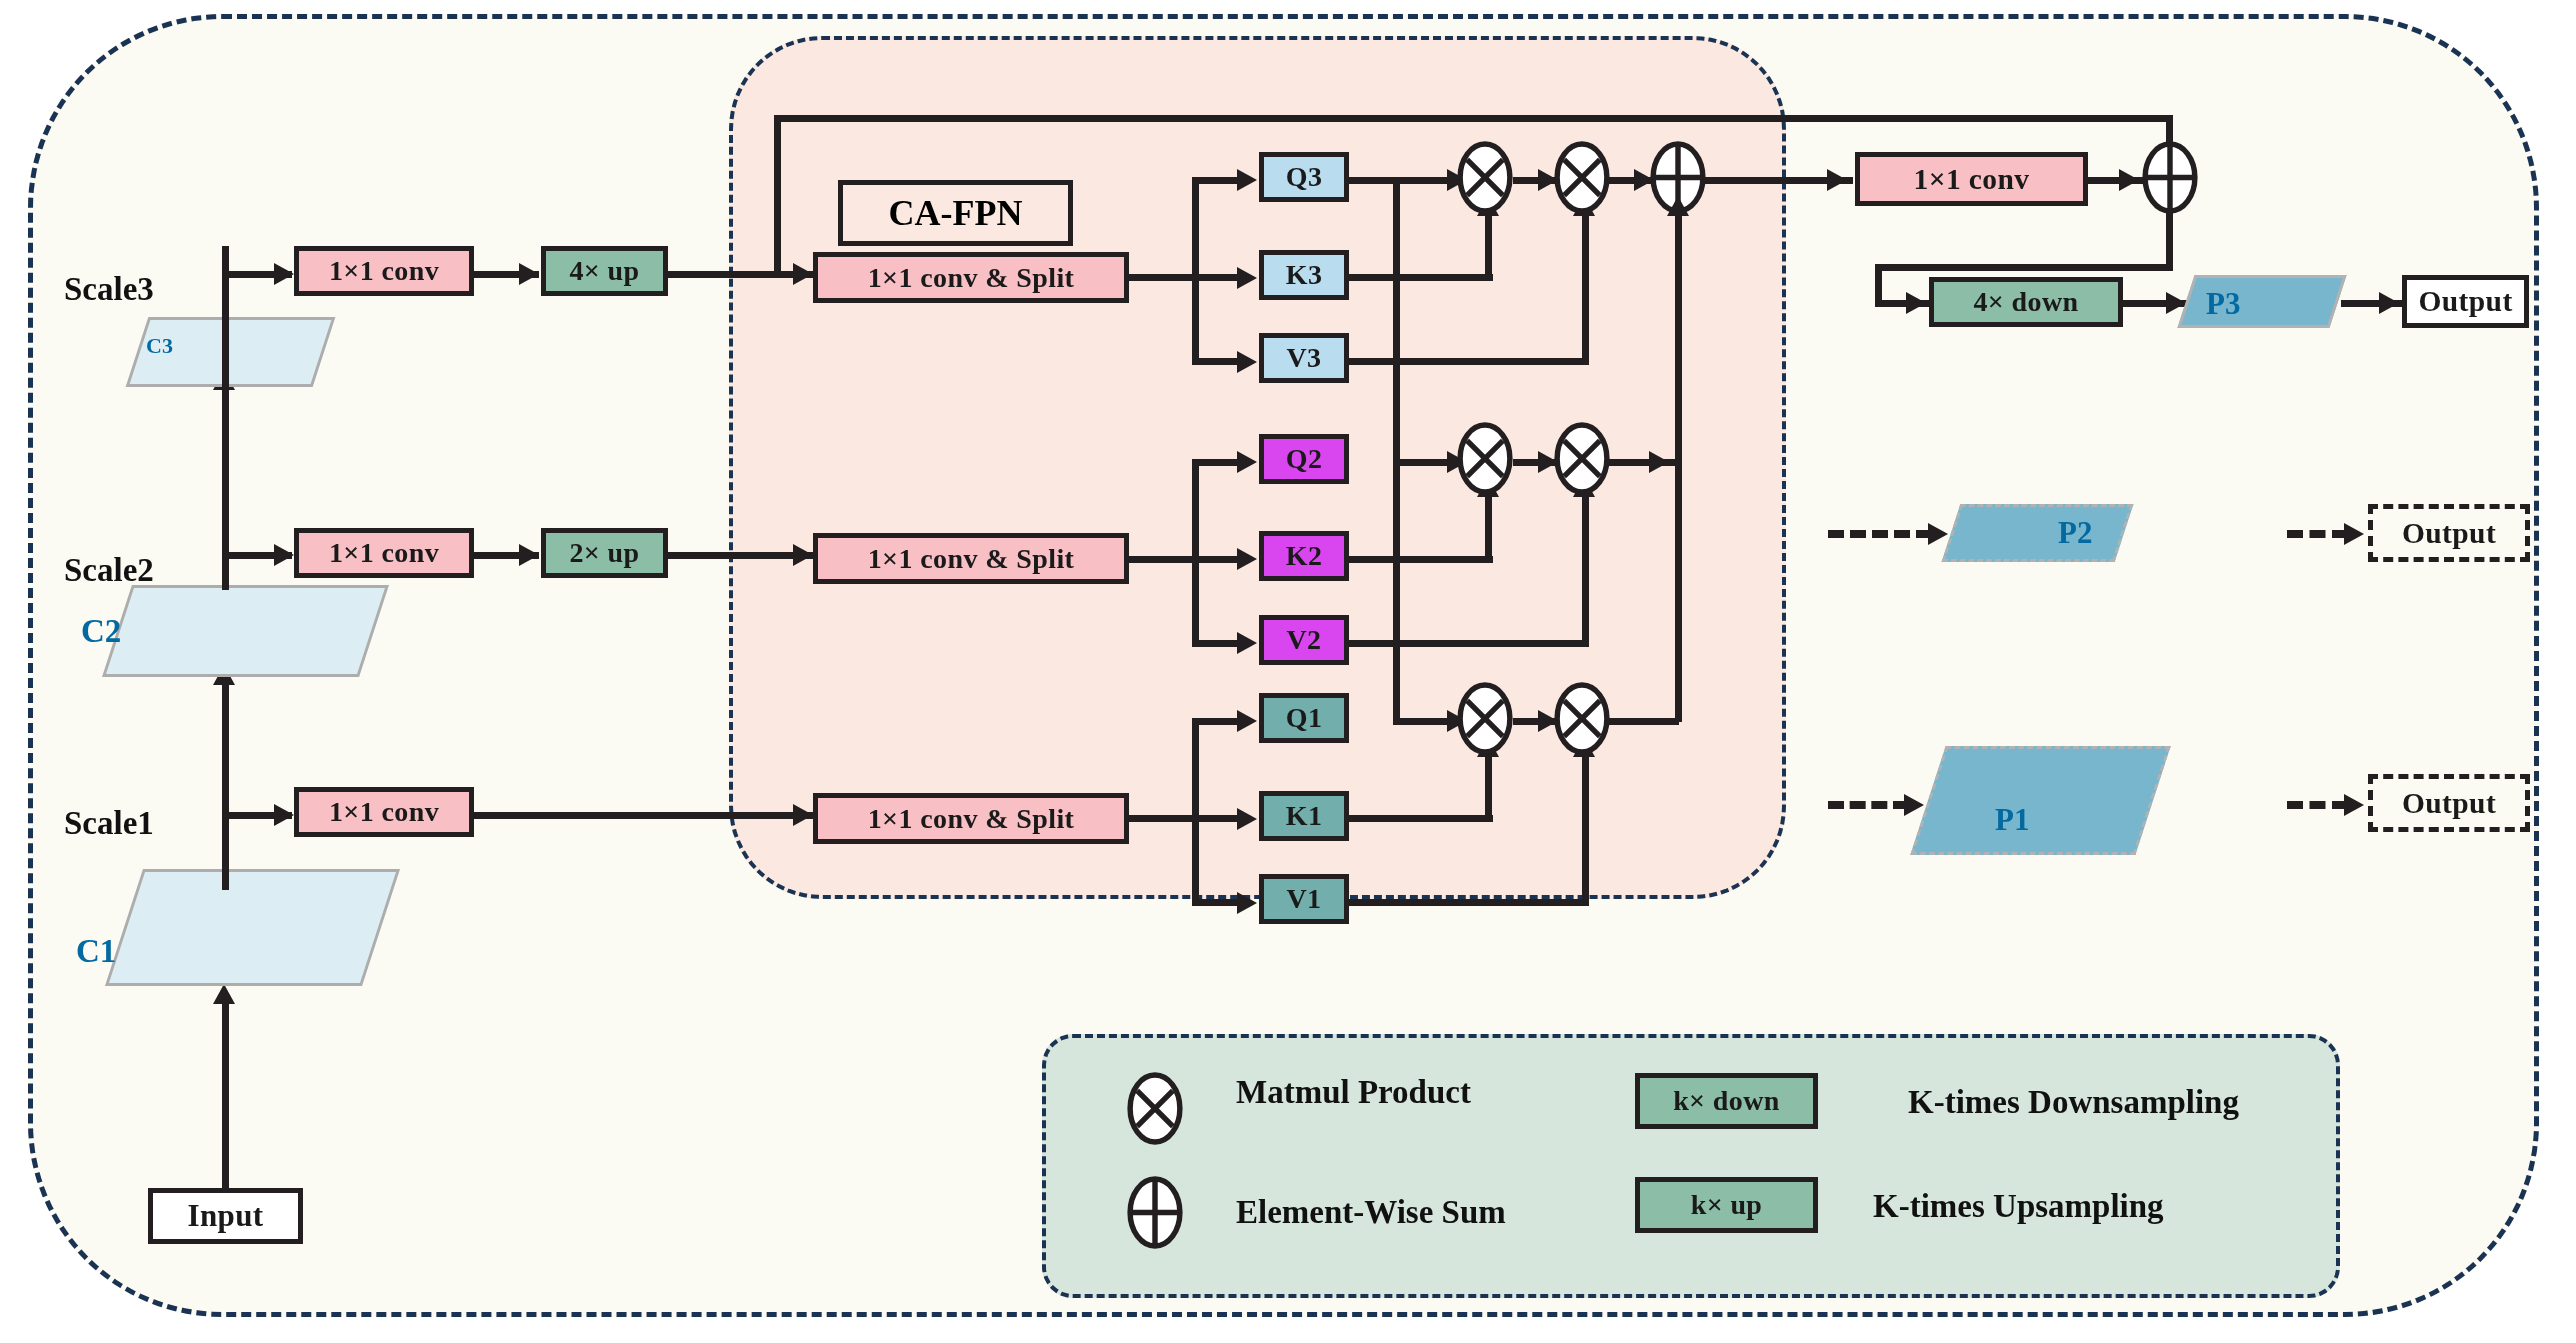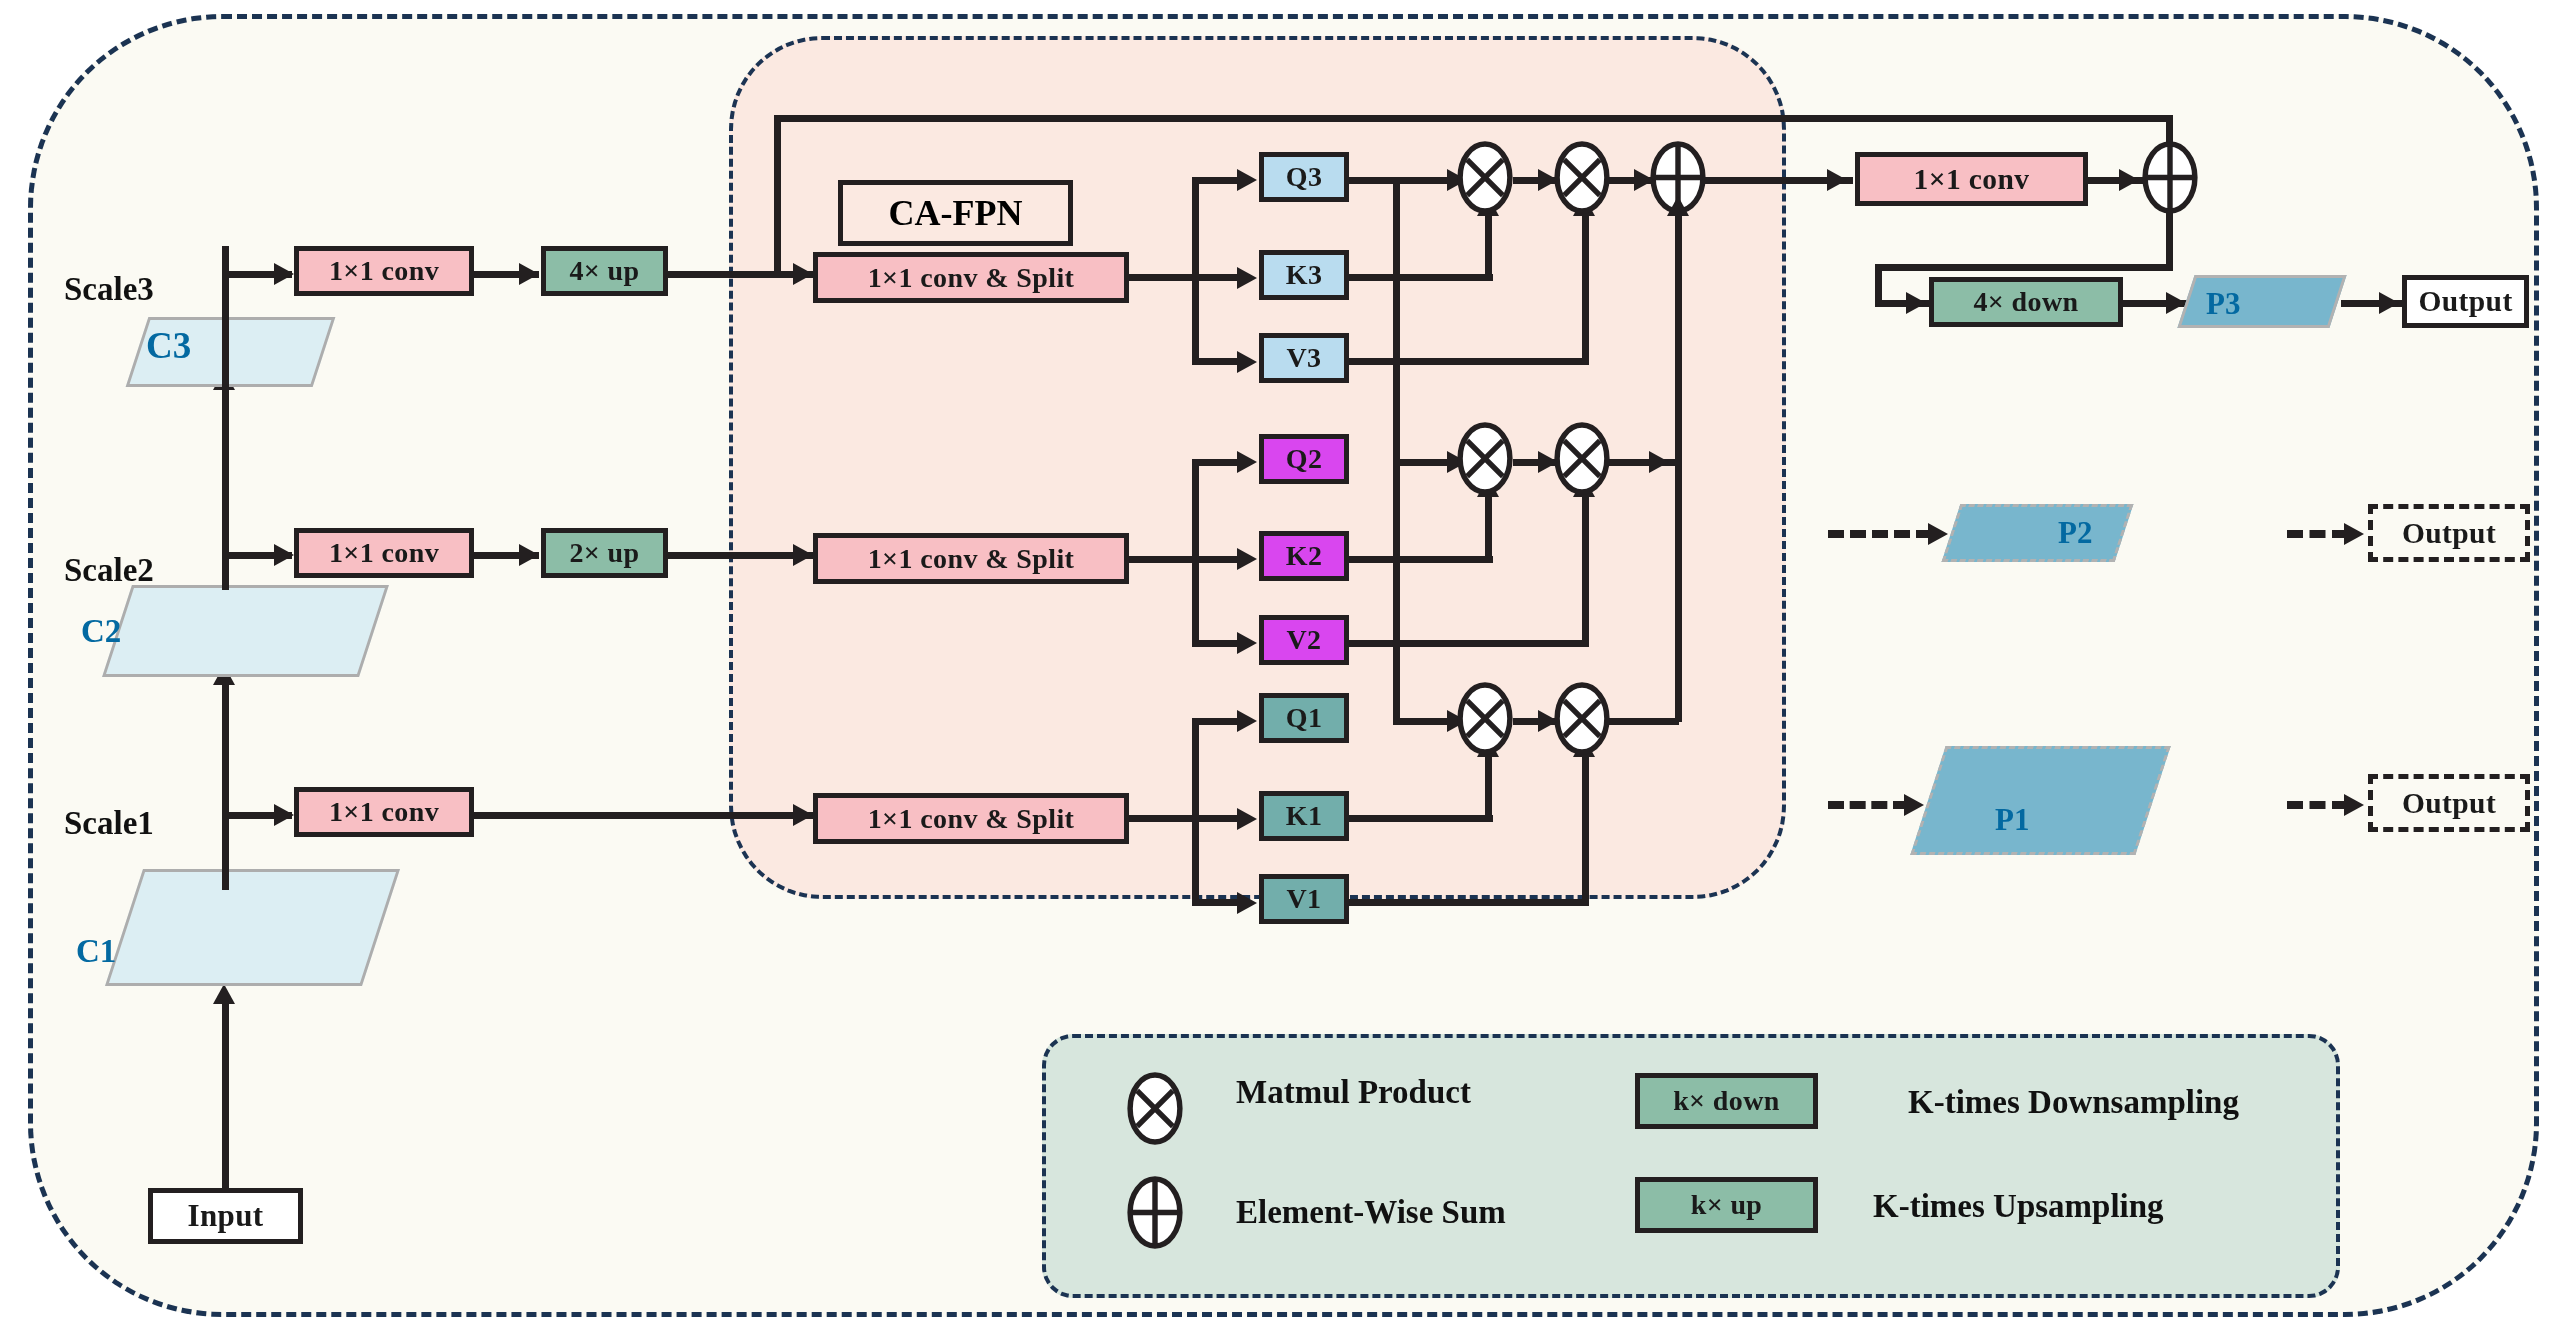--- a/index.html
+++ b/index.html
@@ -99,21 +99,21 @@
   <div class="ln v" style="left:222px;top:684px;height:206px;"></div>
   <div class="arw u" style="left:213px;top:665px;"></div>
 
   <div class="para" style="left:117px;top:585px;width:257px;height:92px;"></div>
   <div class="para-label" style="left:81px;top:613px;font-size:33px;">C2</div>
 
   <div class="ln v" style="left:222px;top:389px;height:201px;"></div>
   <div class="arw u" style="left:213px;top:370px;"></div>
 
   <div class="para" style="left:137px;top:317px;width:187px;height:70px;"></div>
-  <div class="para-label" style="left:146px;top:324px;font-size:37px;">C3</div>
+  <div class="para-label" style="left:146px;top:333px;font-size:22px;">C3</div>
 
   <div class="ln v" style="left:222px;top:246px;height:155px;"></div>
 
   <div class="scale-lbl" style="left:64px;top:805px;font-size:33px;">Scale1</div>
   <div class="scale-lbl" style="left:64px;top:552px;font-size:33px;">Scale2</div>
   <div class="scale-lbl" style="left:64px;top:271px;font-size:33px;font-family:Liberation Serif, serif;">Scale3</div>
 
   <div class="ln h" style="left:222px;top:812px;width:70px;"></div>
   <div class="arw r" style="left:274px;top:804px;"></div>
   <div class="node pink" style="left:294px;top:787px;width:180px;height:50px;font-size:28px;">1×1 conv</div>

